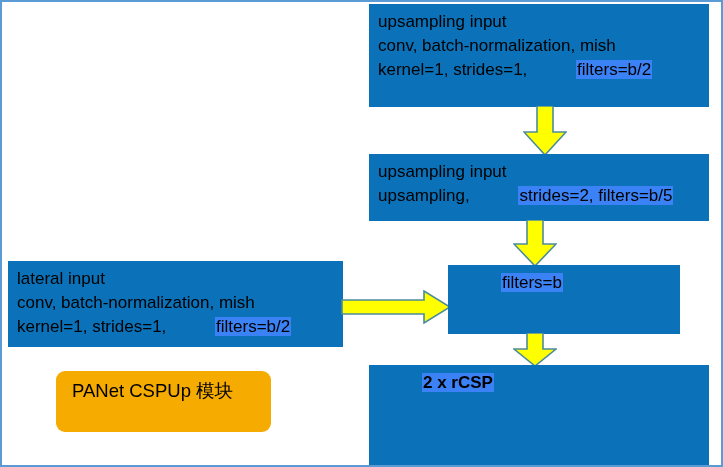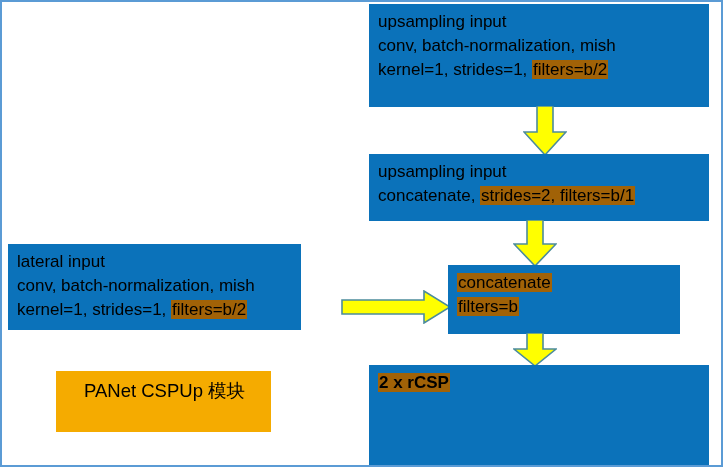--- a/index.html
+++ b/index.html
@@ -24,47 +24,49 @@
     padding: 6px 8px 6px 9px;
     color: #000000;
     font-size: 17px;
     line-height: 1.42;
     white-space: nowrap;
   }
   .node .line {
     display: block;
   }
   .hl {
-    background: #a16207;
+    background: #3b82f6;
     padding: 0 1px;
     box-decoration-break: clone;
+    margin-left: 44px;
     -webkit-box-decoration-break: clone;
   }
   .legend {
     position: absolute;
     background: #f5ab00;
     box-sizing: border-box;
-    padding: 7px 0 7px 28px;
+    padding: 7px 0 7px 16px;
     color: #000000;
     font-size: 18.5px;
     line-height: 1.45;
     white-space: nowrap;
+    border-radius: 9px;
   }
   .arrow {
     position: absolute;
   }
   .arrow svg {
     display: block;
     width: 100%;
     height: 100%;
   }
   
   #node-upsampling-conv { left: 367px; top: 2px;   width: 340px; height: 103px; }
   #node-upsampling-op   { left: 367px; top: 152px; width: 340px; height: 67px;  }
-  #node-lateral-conv    { left: 6px;   top: 242px; width: 293px; height: 86px;  }
+  #node-lateral-conv    { left: 6px;   top: 259px; width: 335px; height: 86px;  }
   #node-concatenate     { left: 446px; top: 263px; width: 232px; height: 69px;  }
   #node-rcsp            { left: 367px; top: 363px; width: 340px; height: 108px; font-weight: bold; }
   #legend-panet         { left: 54px;  top: 369px; width: 215px; height: 61px;  }
   
   #arrow-conv-to-upsample   { left: 521px; top: 104px; width: 44px; height: 50px; }
   #arrow-upsample-to-concat { left: 511px; top: 218px; width: 44px; height: 47px; }
   #arrow-lateral-to-concat  { left: 339px; top: 288px; width: 110px; height: 34px; }
   #arrow-concat-to-rcsp     { left: 511px; top: 331px; width: 44px; height: 34px; }
 </style>
 </head>
@@ -79,21 +81,21 @@
   </div>
 
   <div class="arrow" id="arrow-conv-to-upsample">
     <svg viewBox="0 0 44 50" preserveAspectRatio="none">
       <polygon points="14,0 30,0 30,26 43,26 22,49 1,26 14,26" fill="#ffff00" stroke="#4c8c9c" stroke-width="1.6"></polygon>
     </svg>
   </div>
 
   <div class="node" id="node-upsampling-op">
     <span class="line">upsampling input</span>
-    <span class="line"><span>concatenate,</span><span>&nbsp;</span><span class="hl">strides=2, filters=b/1</span></span>
+    <span class="line"><span>upsampling,</span><span>&nbsp;</span><span class="hl">strides=2, filters=b/5</span></span>
   </div>
 
   <div class="arrow" id="arrow-upsample-to-concat">
     <svg viewBox="0 0 44 47" preserveAspectRatio="none">
       <polygon points="14,0 30,0 30,24 43,24 22,46 1,24 14,24" fill="#ffff00" stroke="#4c8c9c" stroke-width="1.6"></polygon>
     </svg>
   </div>
 
   <div class="node" id="node-lateral-conv">
     <span class="line">lateral input</span>
@@ -101,21 +103,20 @@
     <span class="line"><span>kernel=1, strides=1,</span><span>&nbsp;</span><span class="hl">filters=b/2</span></span>
   </div>
 
   <div class="arrow" id="arrow-lateral-to-concat">
     <svg viewBox="0 0 110 34" preserveAspectRatio="none">
       <polygon points="1,10 83,10 83,1 109,17 83,33 83,24 1,24" fill="#ffff00" stroke="#4c8c9c" stroke-width="1.6"></polygon>
     </svg>
   </div>
 
   <div class="node" id="node-concatenate">
-    <span class="line"><span class="hl">concatenate</span></span>
     <span class="line"><span class="hl">filters=b</span></span>
   </div>
 
   <div class="arrow" id="arrow-concat-to-rcsp">
     <svg viewBox="0 0 44 34" preserveAspectRatio="none">
       <polygon points="14,0 30,0 30,16 43,16 22,33 1,16 14,16" fill="#ffff00" stroke="#4c8c9c" stroke-width="1.6"></polygon>
     </svg>
   </div>
 
   <div class="node" id="node-rcsp">

